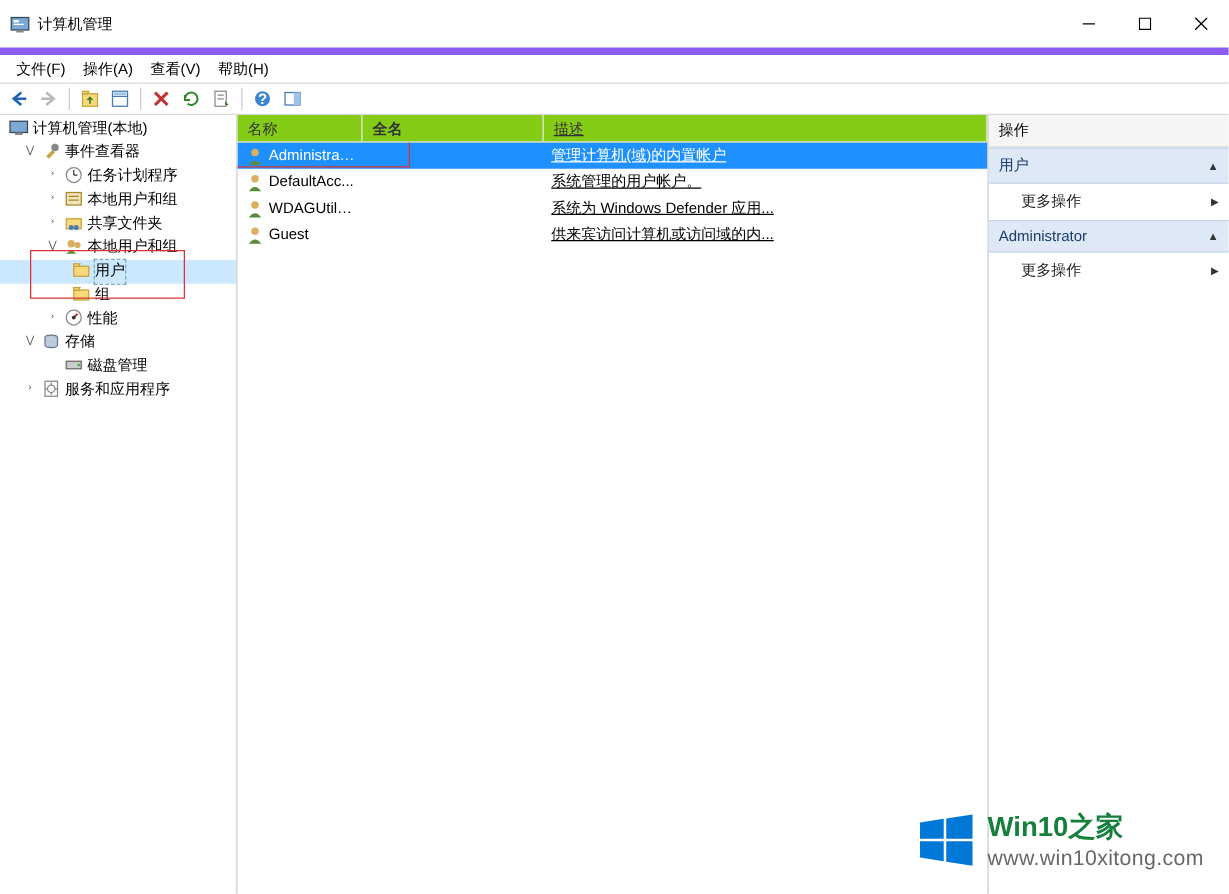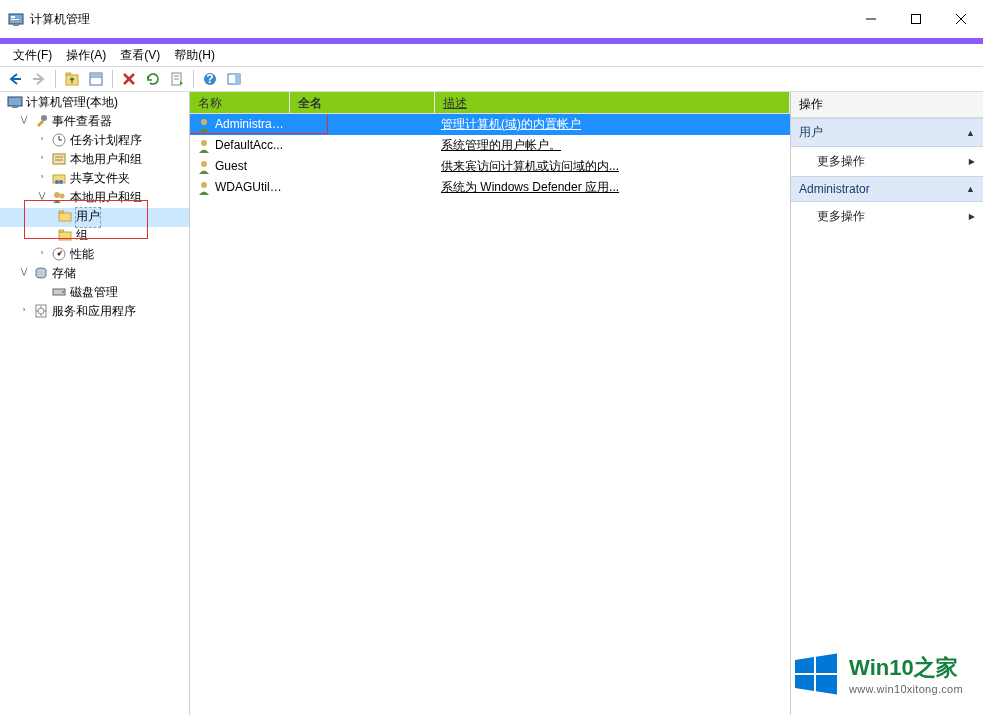--- a/index.html
+++ b/index.html
@@ -57,21 +57,21 @@
     .actions-title { padding: 4px 8px; background: #f5f5f5; border-bottom: 1px solid #ddd; }
     .action-section-header { background: #dee8f6; padding: 5px 8px; display: flex; justify-content: space-between; align-items: center; border-bottom: 1px solid #c5d6ea; border-top: 1px solid #c5d6ea; color: #1a3d6b; }
     .action-link { padding: 6px 8px 6px 26px; display: flex; justify-content: space-between; align-items: center; color: #222; }
     .chev-up { font-size: 9px; color: #333; }
     .chev-right { font-size: 8px; color: #333; }
 
     
     .watermark { position: absolute; right: 20px; bottom: 18px; display: flex; align-items: center; gap: 10px; pointer-events: none; }
     .watermark .logo { width: 46px; height: 46px; }
     .watermark .wm-text-big { font-size: 22px; font-weight: bold; color: #15803d; }
-    .watermark .wm-text-small { font-size: 11px; color: #666; letter-spacing: 0.3px; }
+    .watermark .wm-text-small { font-size: 17px; color: #666; letter-spacing: 0.3px; }
 
     
     svg { display: block; }
   </style>
 </head>
 <body>
 
 <div class="titlebar">
   <div class="title-left">
     <span class="app-icon">
@@ -327,31 +327,31 @@
                 <circle cx="8" cy="5" r="3" fill="#d8b060"></circle>
                 <path d="M3 15 Q8 8 13 15" fill="#5a8a3a"></path>
               </svg></span><span>DefaultAcc...</span></div>
           <div class="cell col-fullname"></div>
           <div class="cell col-desc">系统管理的用户帐户。</div>
         </div>
         <div class="list-row">
           <div class="cell col-name"><span class="user-icon"><svg width="16" height="16">
                 <circle cx="8" cy="5" r="3" fill="#d8b060"></circle>
                 <path d="M3 15 Q8 8 13 15" fill="#5a8a3a"></path>
-              </svg></span><span>Guest</span></div>
+              </svg></span><span>WDAGUtilit...</span></div>
           <div class="cell col-fullname"></div>
-          <div class="cell col-desc">供来宾访问计算机或访问域的内...</div>
+          <div class="cell col-desc">系统为 Windows Defender 应用...</div>
         </div>
         <div class="list-row">
           <div class="cell col-name"><span class="user-icon"><svg width="16" height="16">
                 <circle cx="8" cy="5" r="3" fill="#d8b060"></circle>
                 <path d="M3 15 Q8 8 13 15" fill="#5a8a3a"></path>
-              </svg></span><span>WDAGUtilit...</span></div>
+              </svg></span><span>Guest</span></div>
           <div class="cell col-fullname"></div>
-          <div class="cell col-desc">系统为 Windows Defender 应用...</div>
+          <div class="cell col-desc">供来宾访问计算机或访问域的内...</div>
         </div>
       </div>
   </div>
 
   <div class="actions-panel">
     <div class="actions-title">操作</div>
     <div class="action-section-header">
       <span>用户</span>
       <span class="chev-up">▲</span>
     </div>

